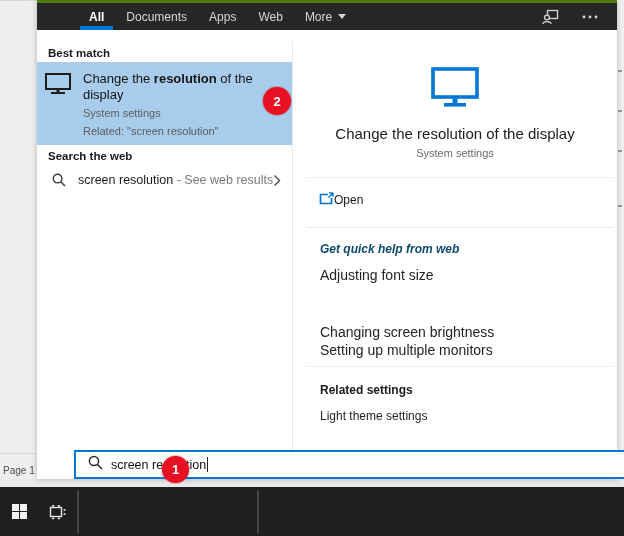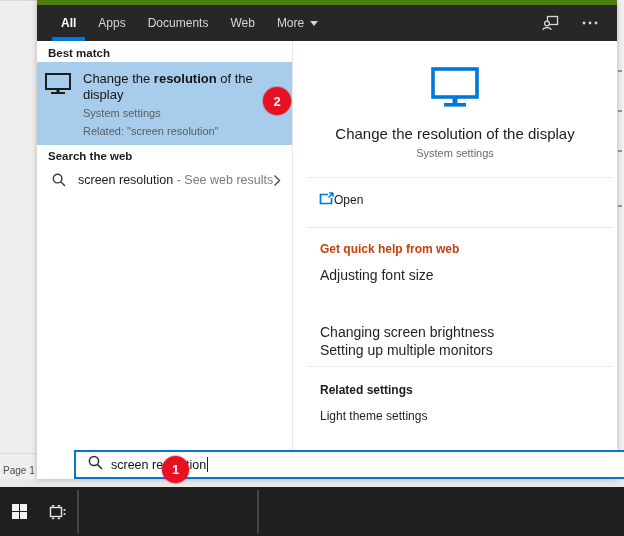--- a/index.html
+++ b/index.html
@@ -12,21 +12,21 @@
   .bg-left { position: absolute; left: 0; top: 0; width: 37px; height: 487px; background: #f0efee; border-top: 1px solid #d9d8d7; }
   .bg-left .statusline { position: absolute; left: 0; top: 452px; width: 37px; border-top: 1px solid #dcdbda; height: 0; }
   .bg-status-text { position: absolute; left: 3px; top: 464px; font-size: 10px; color: #4d4d4d; white-space: nowrap; }
   .bg-right { position: absolute; left: 617px; top: 0; width: 7px; height: 487px; background: #f2f1f0; }
   .bg-right .dash { position: absolute; left: 1px; width: 4px; height: 2px; background: #9b9a99; }
   .bg-bottom { position: absolute; left: 0; top: 479px; width: 624px; height: 8px; background: #eae9e8; }
 
   
   .flyout { position: absolute; left: 37px; top: 0; width: 580px; height: 479px; background: #ffffff; box-shadow: 0 0 6px rgba(0,0,0,.25); }
 
-  .topbar { position: absolute; left: 0; top: 0; width: 580px; height: 41px; background: #272727; border-top: 5px solid #4d7c0f; display: flex; align-items: center; }
+  .topbar { position: absolute; left: 0; top: 0; width: 580px; height: 30px; background: #272727; border-top: 3px solid #4d7c0f; display: flex; align-items: center; padding-left: 28px; }
   .tabs { display: flex; align-items: center; height: 100%; padding-left: 13px; }
   .tab { position: relative; height: 100%; display: flex; align-items: center; padding: 0 11px; font-size: 12px; color: #d6d6d6; cursor: default; }
   .tab.active { color: #ffffff; font-weight: bold; }
   .tab.active .underline { position: absolute; left: 2px; right: 2px; bottom: 0; height: 4px; background: #0078d7; }
   .tab .caret-down { width: 0; height: 0; border-left: 4px solid transparent; border-right: 4px solid transparent; border-top: 5px solid #d6d6d6; margin-left: 6px; }
   .topbar-right { margin-left: auto; display: flex; align-items: center; gap: 22px; padding-right: 18px; }
   .tb-icon { width: 18px; height: 18px; display: flex; align-items: center; justify-content: center; }
 
   
   .panel-body { position: absolute; left: 0; top: 41px; width: 580px; height: 358px; background: #fff; }
@@ -51,21 +51,21 @@
 
   
   .preview { position: absolute; left: 256px; top: 0; width: 324px; height: 409px; }
   .pv-monitor { position: absolute; left: 50%; top: 26px; transform: translateX(-50%); }
   .pv-title { position: absolute; left: 0; top: 84px; width: 100%; text-align: center; font-size: 15px; color: #1c1c1c; }
   .pv-sub { position: absolute; left: 0; top: 106px; width: 100%; text-align: center; font-size: 11px; color: #6b6b6b; }
   .pv-div { position: absolute; left: 13px; right: 3px; height: 1px; background: #ececec; }
   .d1 { top: 136px; } .d2 { top: 186px; } .d3 { top: 325px; }
   .open-row { position: absolute; left: 26px; top: 150px; display: flex; align-items: center; cursor: default; }
   .open-label { font-size: 12px; color: #1b1b1b; }
-  .qh-header { position: absolute; left: 27px; top: 201px; font-size: 12px; font-weight: bold; color: #c2410c; }
+  .qh-header { position: absolute; left: 27px; top: 201px; font-size: 12px; font-weight: bold; color: #0c4a6e; font-style: italic; }
   .qh-item { position: absolute; left: 27px; font-size: 14px; color: #242424; cursor: default; white-space: nowrap; }
   .qh-0 { top: 226px; } .qh-1 { top: 251px; margin-top: 32px; } .qh-2 { top: 276px; } .qh-3 { top: 301px; }
   .rs-header { position: absolute; left: 27px; top: 342px; font-size: 12px; font-weight: bold; color: #1b1b1b; }
   .rs-item { position: absolute; left: 27px; top: 368px; font-size: 12px; color: #242424; cursor: default; }
 
   
   .searchbox { position: absolute; left: 37px; top: 450px; width: 580px; height: 29px; background: #fff; border: 2px solid #0078d7; display: flex; align-items: center; cursor: text; }
   .searchbox .mag { margin-left: 12px; }
   .sb-text { margin-left: 8px; font-size: 12.5px; color: #111; white-space: nowrap; }
   .sb-caret { width: 1px; height: 15px; background: #222; margin-left: 1px; animation: blink 1s step-end infinite; }
@@ -105,24 +105,24 @@
 
   <div class="flyout">
 
     <div class="topbar">
       <div class="tabs">
         <div class="tab active">
           <span>All</span>
           <span class="underline"></span>
         </div>
         <div class="tab">
+          <span>Documents</span>
+        </div>
+        <div class="tab">
           <span>Apps</span>
-        </div>
-        <div class="tab">
-          <span>Documents</span>
         </div>
         <div class="tab">
           <span>Web</span>
         </div>
         <div class="tab">
           <span>More</span>
           <span class="caret-down"></span>
         </div>
       </div>
       <div class="topbar-right">

